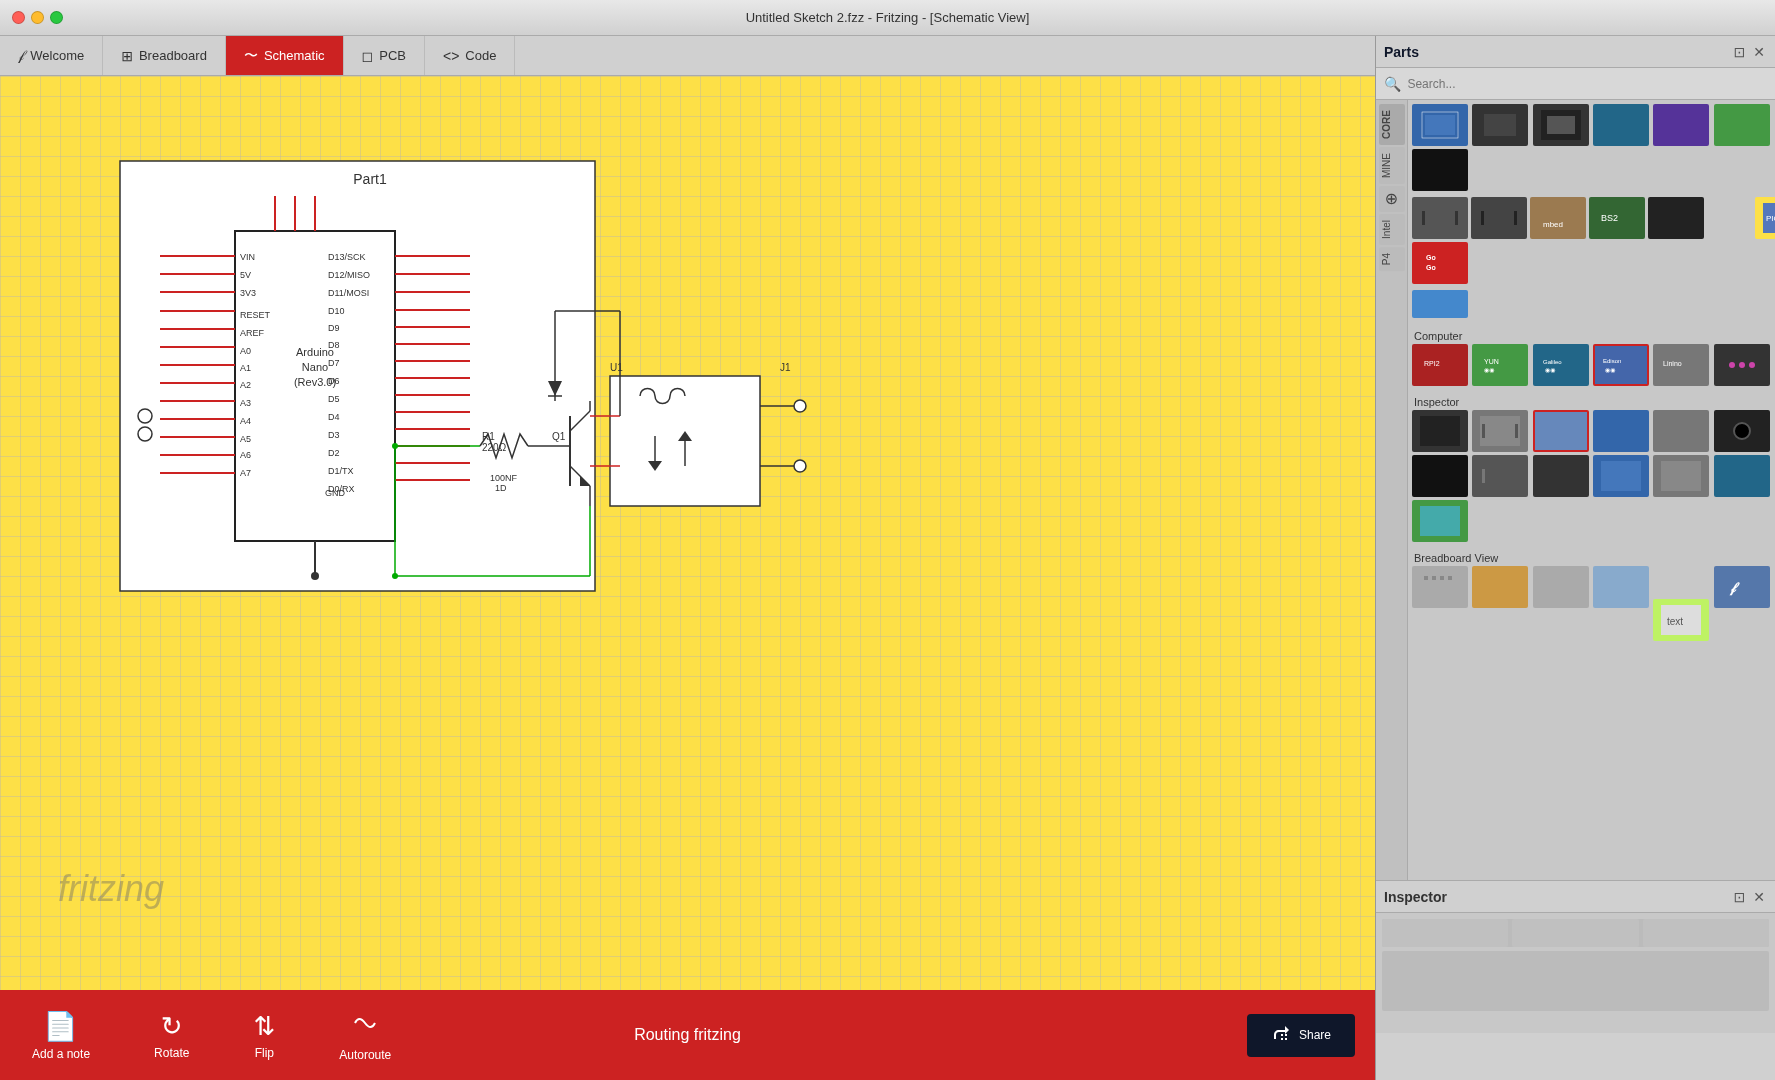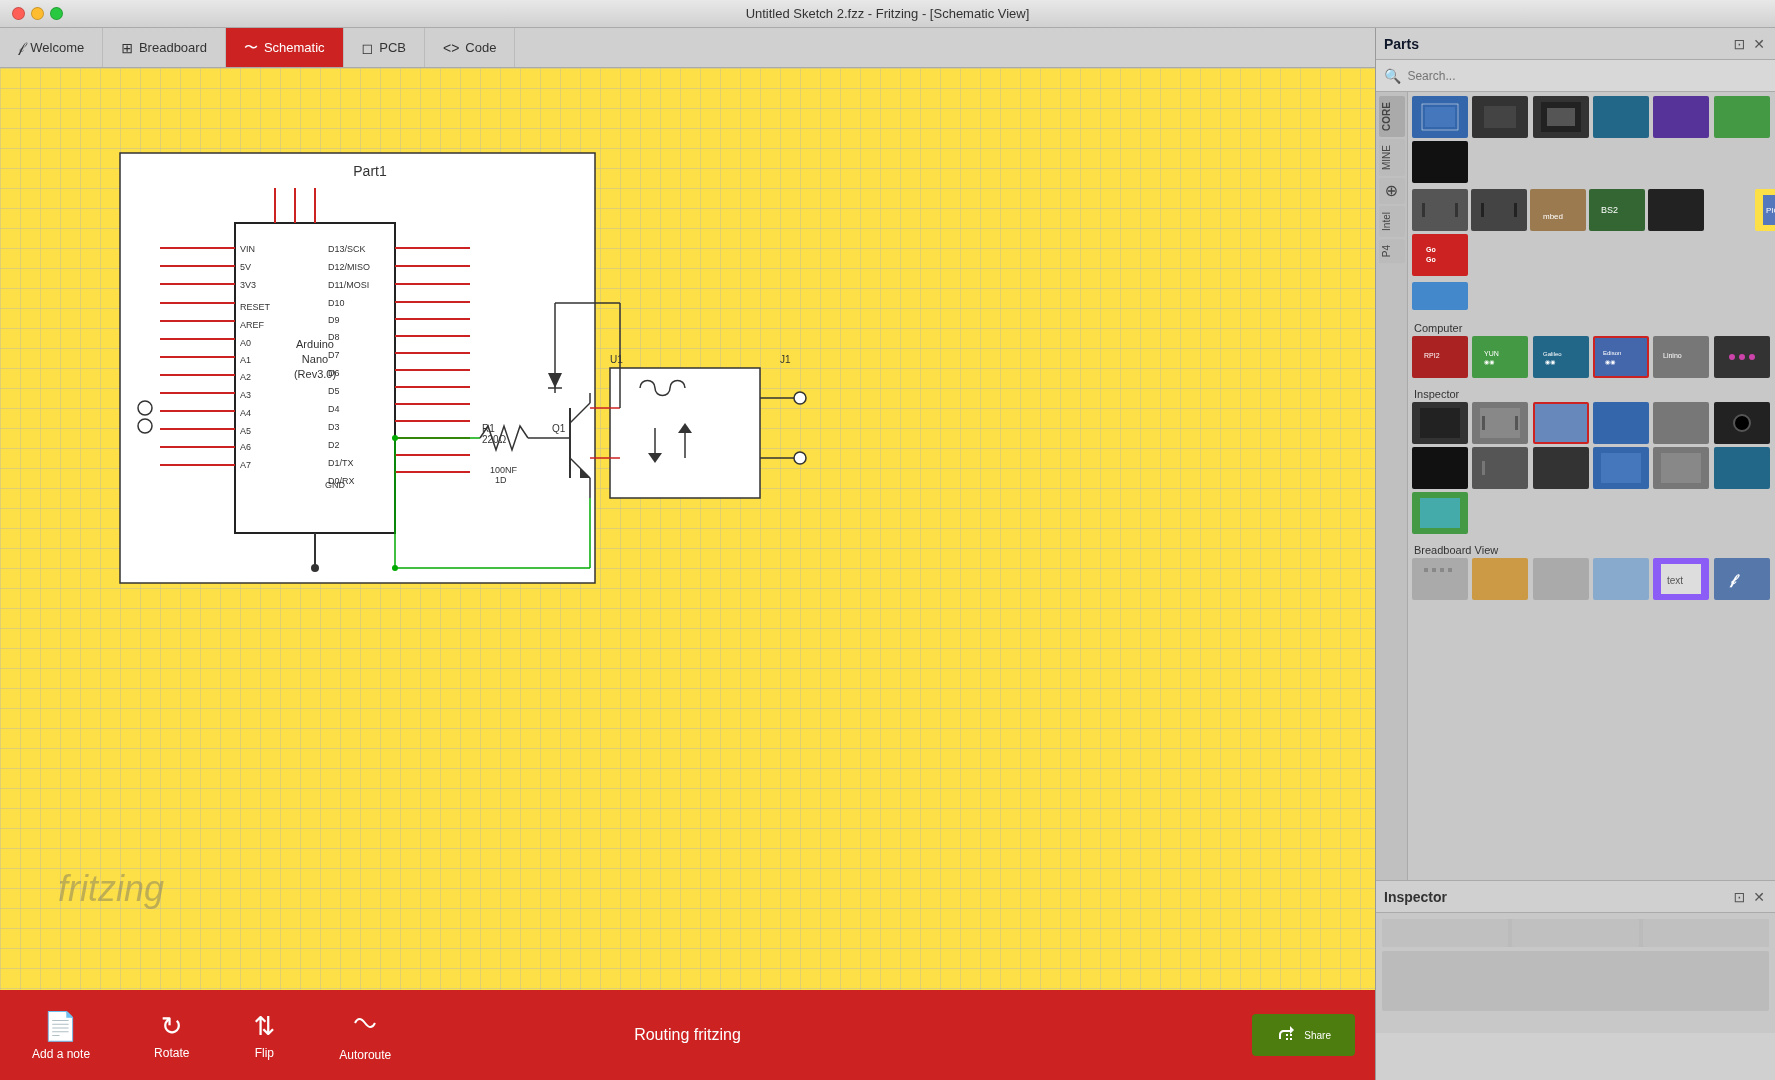--- a/index.html
+++ b/index.html
@@ -1,20 +1,20 @@
 <!DOCTYPE html>
 <html><head>
   <meta charset="utf-8">
   <style>
     * { margin: 0; padding: 0; box-sizing: border-box; }
     body { width: 1775px; height: 1080px; background: #c8c8c8; font-family: -apple-system, BlinkMacSystemFont, 'Helvetica Neue', Arial, sans-serif; overflow: hidden; display: flex; flex-direction: column; }
 
     
     .title-bar {
-      height: 28px;
+      height: 36px;
       background: linear-gradient(to bottom, #e8e8e8, #d0d0d0);
       display: flex;
       align-items: center;
       justify-content: center;
       position: relative;
       border-bottom: 1px solid #aaa;
       flex-shrink: 0;
     }
     .title-bar-buttons {
       position: absolute;
@@ -115,29 +115,29 @@
     .status-text {
       position: absolute;
       left: 50%;
       transform: translateX(-50%);
       color: white;
       font-size: 16px;
     }
     .share-btn {
       position: absolute;
       right: 20px;
-      background: #4d7c0f;
+      background: #0f172a;
       color: white;
       border: none;
       padding: 10px 24px;
       border-radius: 4px;
       display: flex;
       align-items: center;
       gap: 8px;
-      font-size: 10px;
+      font-size: 12px;
       cursor: pointer;
     }
 
     
     .status-bar {
       height: 24px;
       background: #aaa;
       display: flex;
       align-items: center;
       justify-content: center;
@@ -780,21 +780,21 @@
             <div class="part-item" style="background:#aaa;">
               <svg width="40" height="30" viewBox="0 0 40 30">
                   <rect fill="#aaa" width="40" height="30"></rect>
                 </svg>
             </div>
             <div class="part-item" style="background:#88aacc;">
               <svg width="40" height="30" viewBox="0 0 40 30">
                   <rect fill="#88aacc" width="40" height="30"></rect>
                 </svg>
             </div>
-            <div class="part-item" style="background:#8b5cf6;">
+            <div class="part-item" style="background:#bef264;margin-top:33px;">
               <svg width="40" height="30" viewBox="0 0 40 30">
                   <rect fill="#ddd" width="40" height="30"></rect>
                   <text x="6" y="20" font-size="10" fill="#555">text</text>
                 </svg>
             </div>
             <div class="part-item" style="background:#5577aa;">
               <svg width="40" height="30" viewBox="0 0 40 30">
                   <rect fill="#5577aa" width="40" height="30"></rect>
                   <text x="8" y="20" font-size="14" fill="white" font-weight="bold">𝒻</text>
                 </svg>

